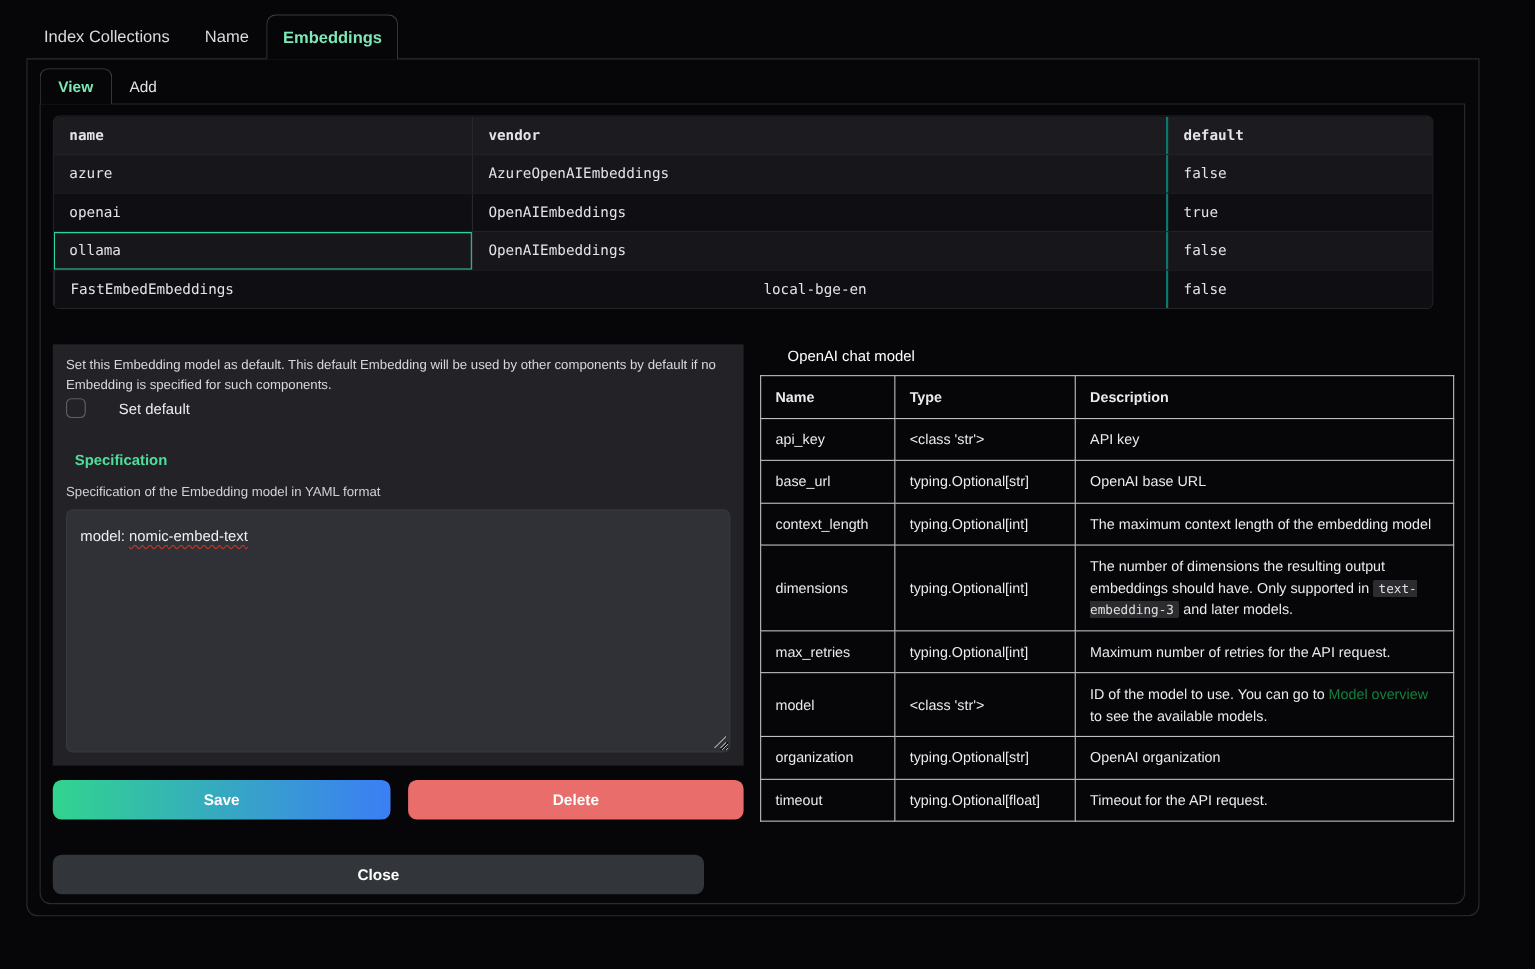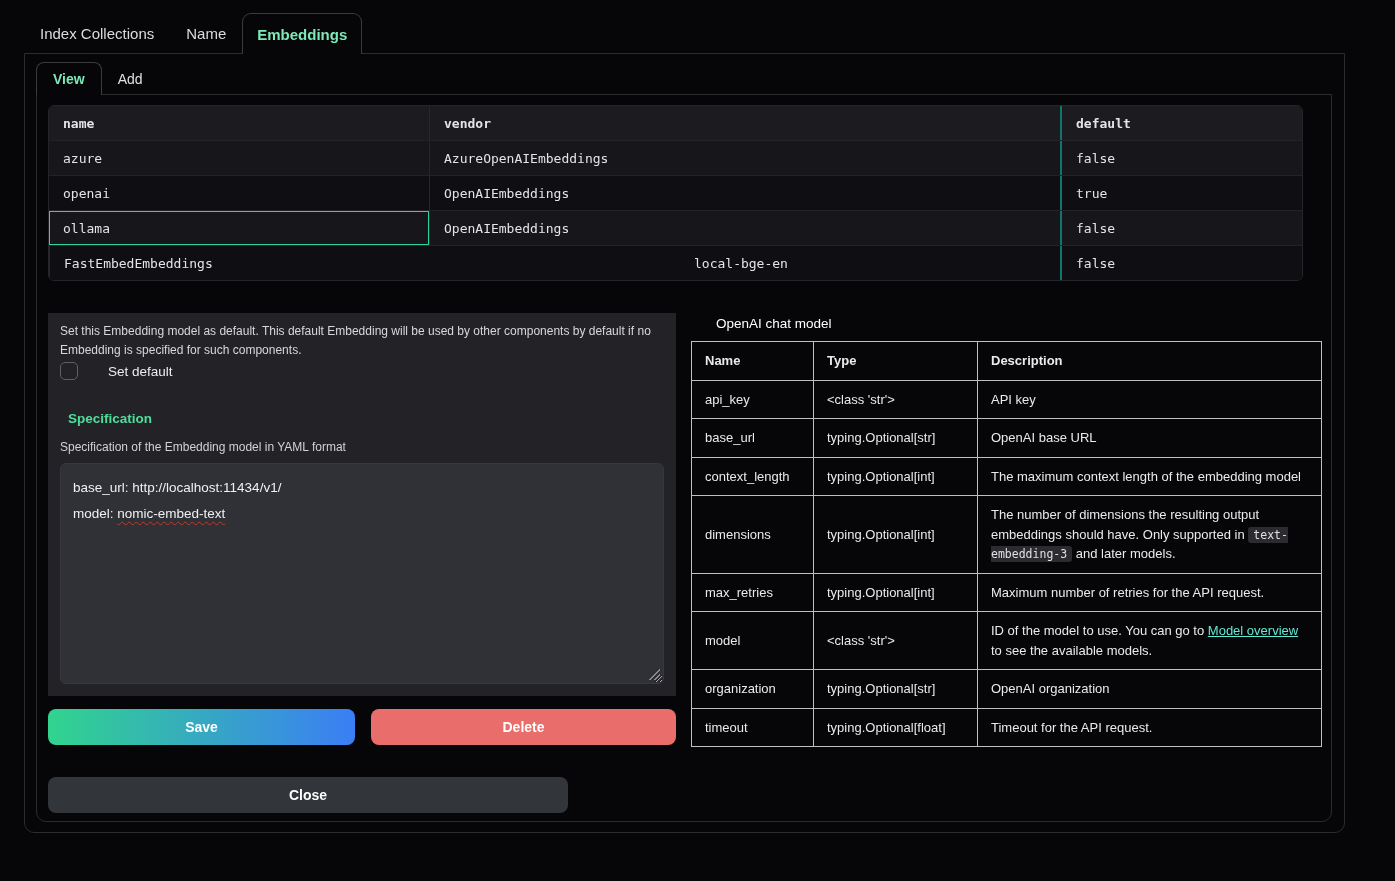--- a/index.html
+++ b/index.html
@@ -43,30 +43,30 @@
   .spec-caption { position:absolute; left:12px; top:127px; font-size:12px; color:#d2d2d4; }
   .yaml-box { position:absolute; left:12px; top:150px; width:604px; height:221px; background:#2f3136; border:1px solid #36383d; border-radius:6px; padding:11px 12px; font-size:13.5px; line-height:1.9; color:#f0f0f2; resize:both; overflow:auto; cursor:text; }
   .yaml-box .misspelled { text-decoration:underline; text-decoration-style:wavy; text-decoration-color:#c0392b; text-decoration-thickness:1px; text-underline-offset:3px; }
   .grip { position:absolute; right:3px; bottom:3px; width:11px; height:11px; background:
     linear-gradient(135deg, transparent 0 48%, #8a8a90 48% 56%, transparent 56% 72%, #8a8a90 72% 80%, transparent 80%); pointer-events:none; }
 
   
   .btn { position:absolute; height:36px; border:none; border-radius:8px; color:#ffffff; font-family:"Liberation Sans", sans-serif; font-size:14px; font-weight:bold; display:flex; align-items:center; justify-content:center; cursor:pointer; }
   .btn-save { left:48px; top:709px; width:307px; background:linear-gradient(90deg,#31d48e,#3b7ef5); }
   .btn-delete { left:371px; top:709px; width:305px; background:#e86d6b; }
-  .btn-close { left:48px; top:777px; width:520px; background:#32353a; }
+  .btn-close { left:48px; top:777px; width:592px; background:#32353a; }
 
   
   .minfo-title { position:absolute; left:692px; top:316px; font-size:13.5px; color:#ffffff;margin-left:24px; }
   .minfo { position:absolute; left:691px; top:341px; width:630px; border-collapse:collapse; table-layout:fixed; font-size:13px; color:#eaeaec; }
   .minfo th, .minfo td { border:1px solid #bfbfc2; padding:9px 13px; text-align:left; vertical-align:middle; line-height:1.5; }
   .minfo th { font-weight:bold; }
   .col-n { width:122px; } .col-t { width:164px; } .col-d { width:344px; }
   .code-chip { font-family:"DejaVu Sans Mono", monospace; font-size:11.5px; background:#2b2b30; color:#e0e0e2; padding:1px 5px; border-radius:3px; }
-  .mlink { color:#5eead4; text-decoration:underline; cursor:pointer;margin-top:19px; }
+  .mlink { color:#15803d; cursor:pointer;margin-top:19px; }
 </style>
 </head>
 <body>
 
 <div id="stage">
 
   <div class="main-tabbar">
     <div class="main-tab">Index Collections</div>
     <div class="main-tab">Name</div>
     <div class="main-tab active">Embeddings</div>
@@ -111,21 +111,20 @@
 
   <div class="detail-panel">
     <div class="help-text">Set this Embedding model as default. This default Embedding will be used by other components by default if no Embedding is specified for such components.</div>
     <div class="chk-row">
       <div class="checkbox"></div>
       <div class="chk-label">Set default</div>
     </div>
     <div class="spec-heading">Specification</div>
     <div class="spec-caption">Specification of the Embedding model in YAML format</div>
     <div class="yaml-box">
-      <div>base_url: http://localhost:11434/v1/</div>
       <div><span>model: </span><span class="misspelled">nomic-embed-text</span></div>
       <div class="grip"></div>
     </div>
   </div>
 
   <div class="btn btn-save">Save</div>
   <div class="btn btn-delete">Delete</div>
   <div class="btn btn-close">Close</div>
 
   <div class="minfo-title">OpenAI chat model</div>

